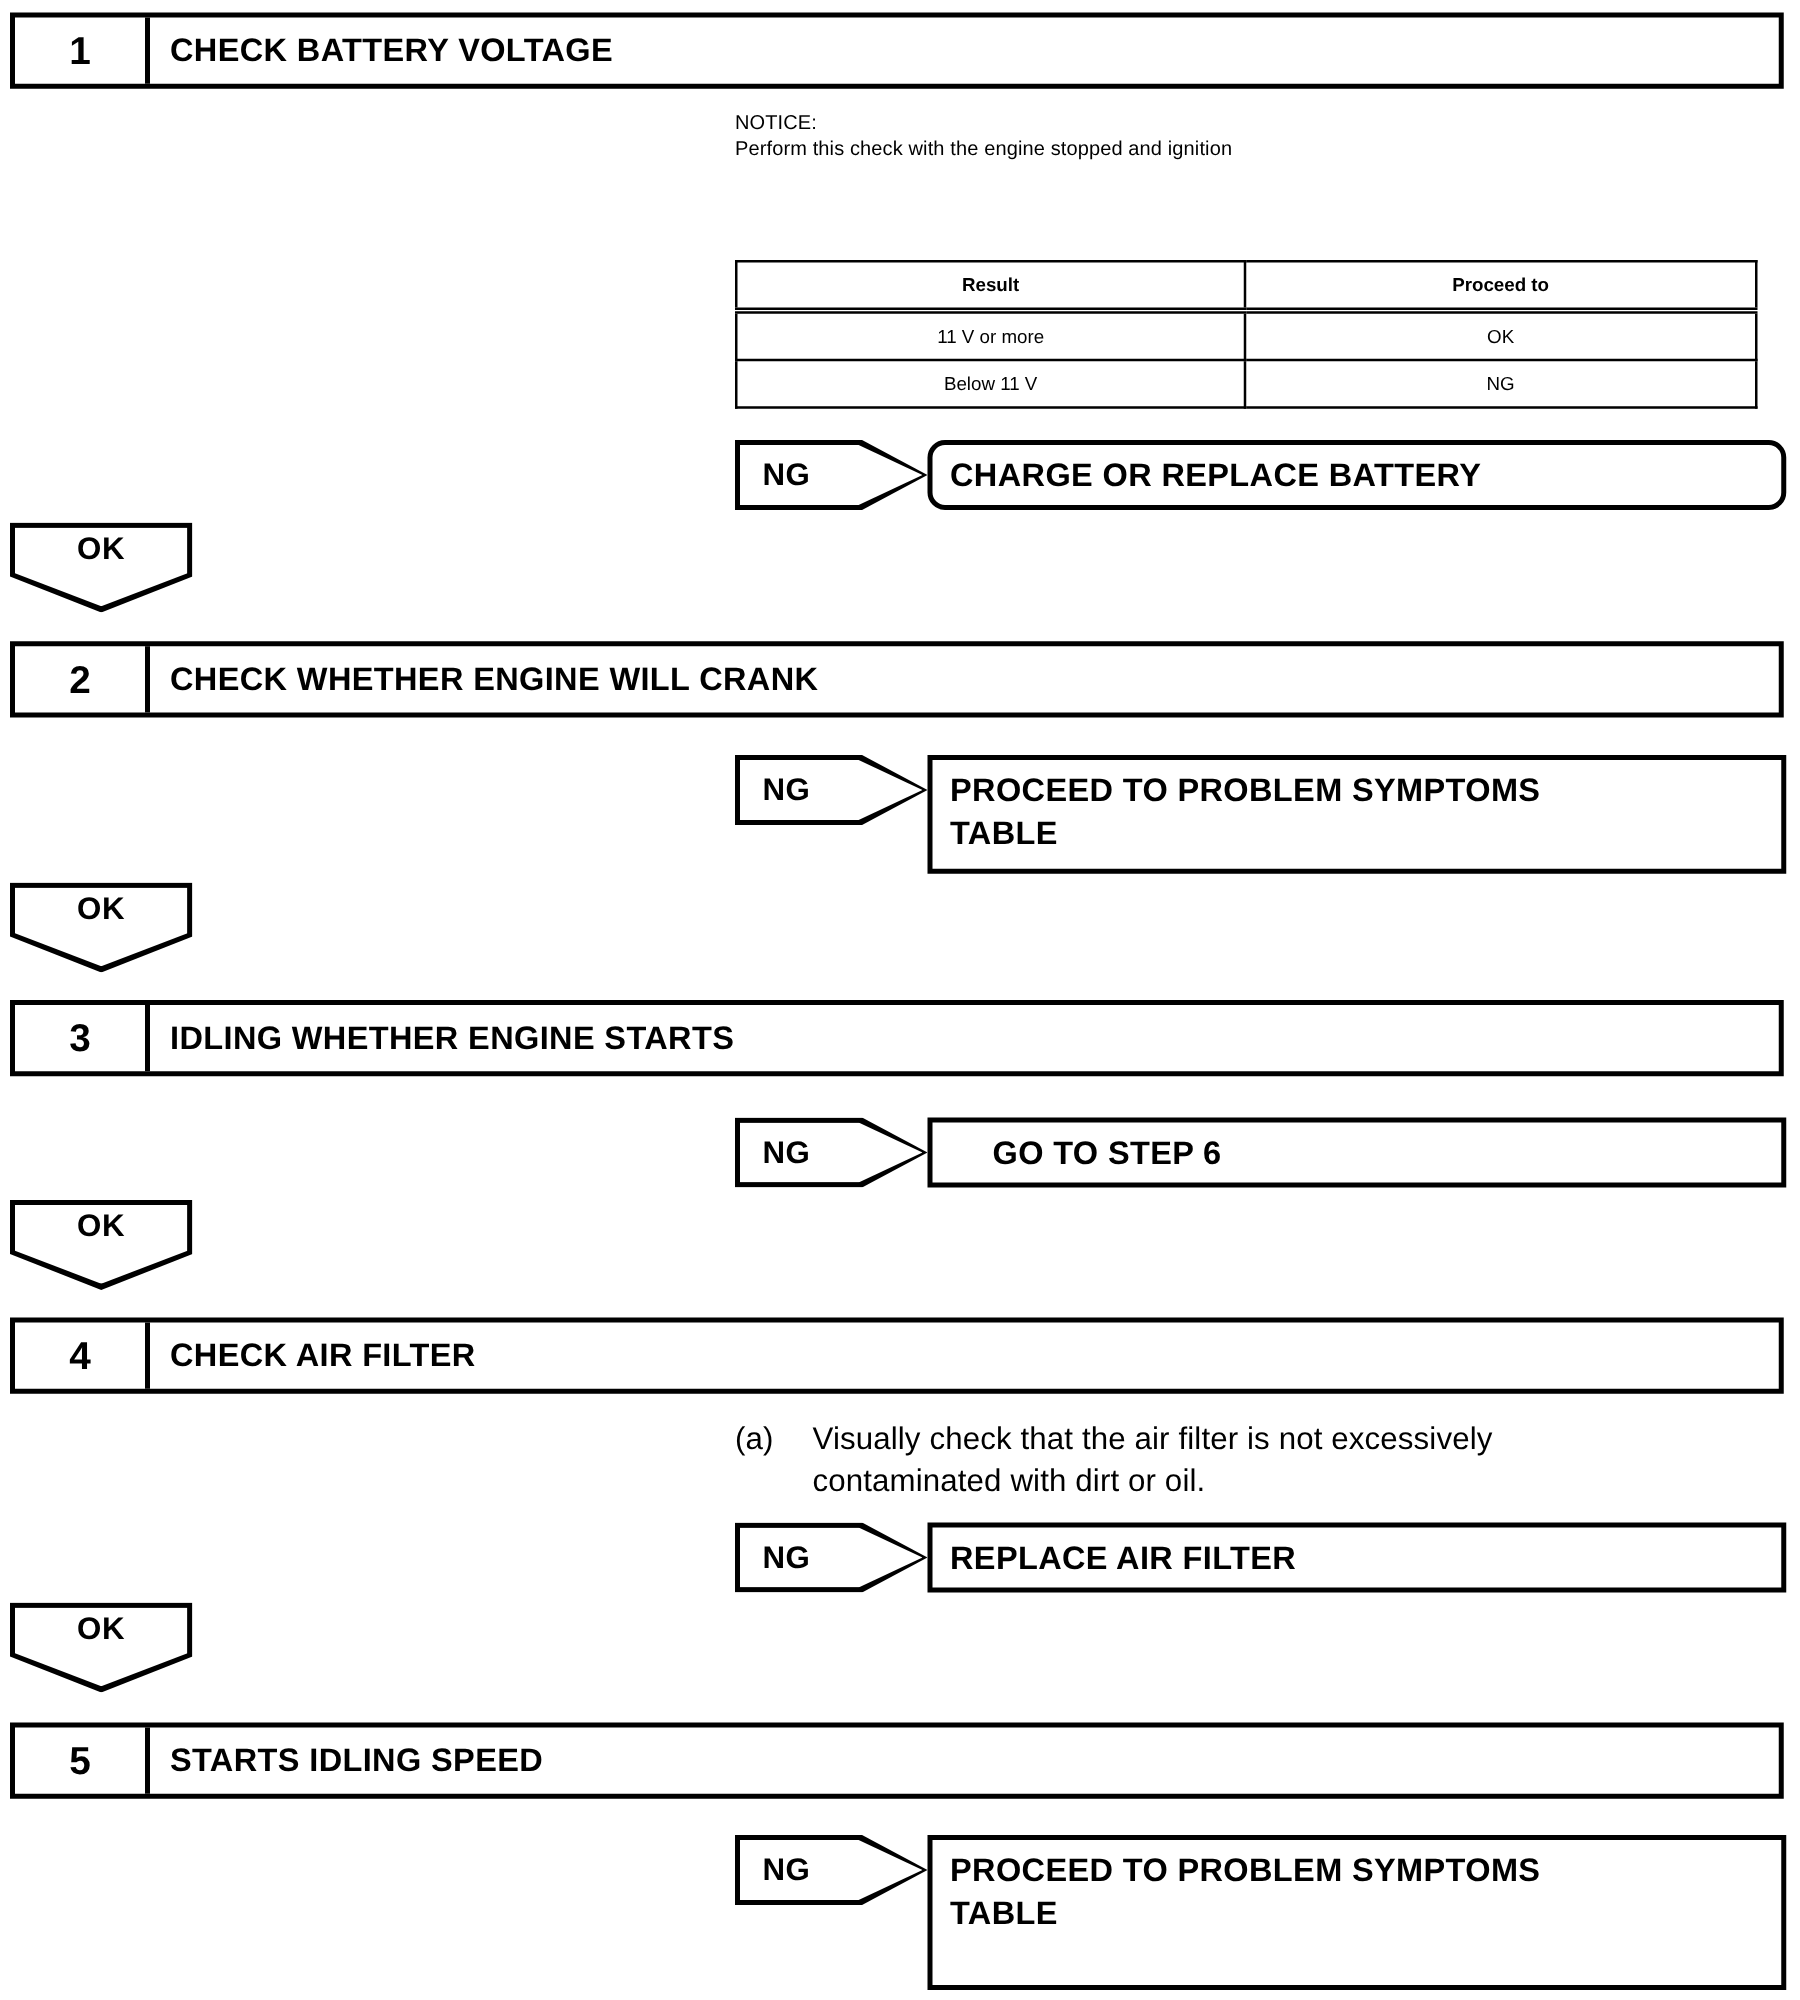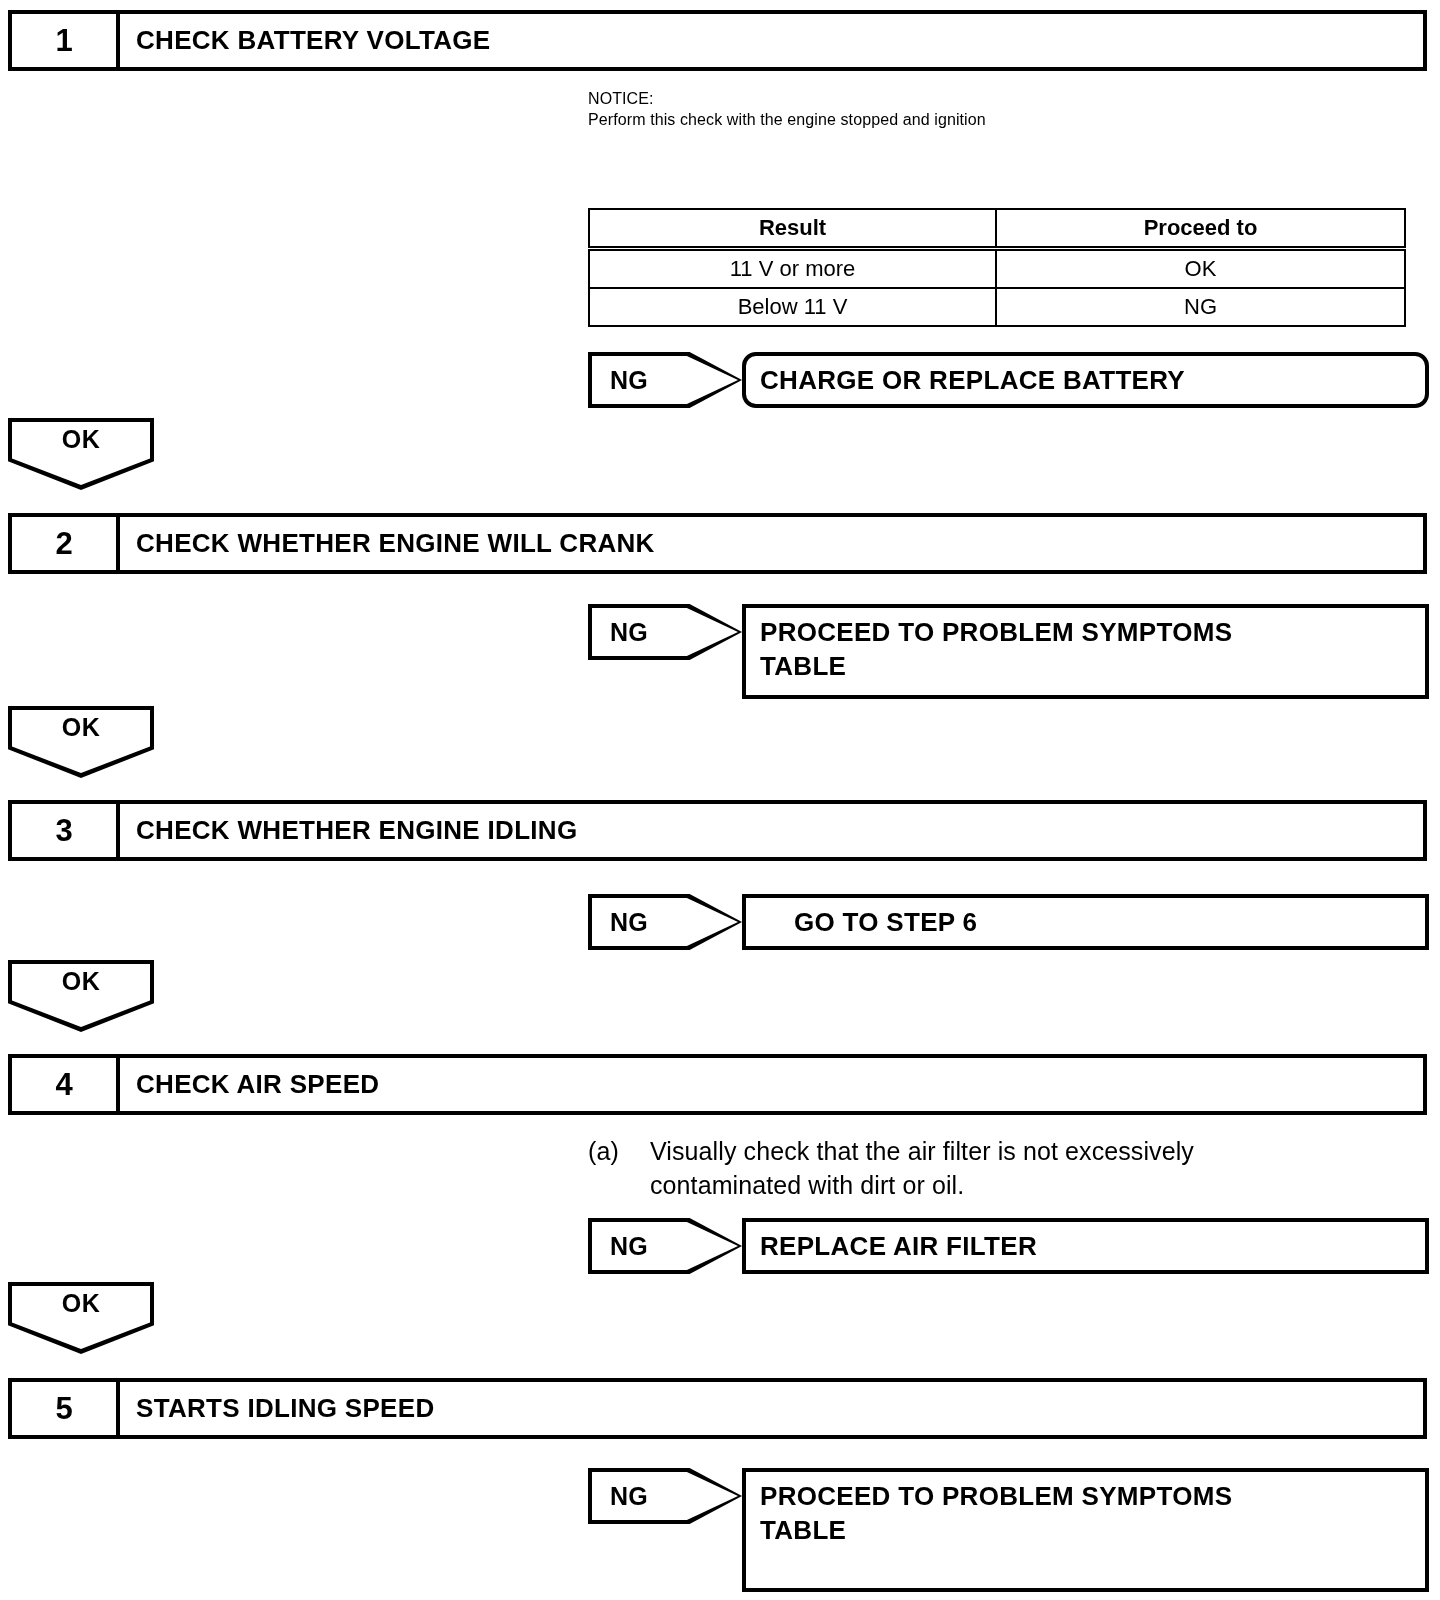--- a/index.html
+++ b/index.html
@@ -63,21 +63,21 @@
   
   .result-table {
     position: absolute;
     border-collapse: collapse;
     background: #fff;
     table-layout: fixed;
   }
   .result-table td, .result-table th {
     border: 2px solid #000;
     text-align: center;
-    font-size: 22px;
+    font-size: 15px;
     font-weight: normal;
     padding: 0;
     height: 36px;
     vertical-align: middle;
   }
   .result-table th {
     font-weight: bold;
     height: 36px;
     border-bottom: 5px double #000;
   }
@@ -238,41 +238,41 @@
       </div>
     </div>
   </div>
 
   <div class="ok-tag" style="left:8px; top:706px;">
     <span>OK</span>
   </div>
 
   <div class="step-bar" style="left:8px; top:800px; width:1419px; height:61px;">
     <div class="step-num">3</div>
-    <div class="step-title">CHECK WHETHER ENGINE IDLING</div>
+    <div class="step-title">IDLING WHETHER ENGINE STARTS</div>
   </div>
 
   <div class="ng-row" style="left:588px; top:894px;">
     <div class="ng-tag">
       <span>NG</span>
     </div>
     <div class="ng-box" style="width:687px; min-height:56px;padding-left:48px;">
       <div>
         <span style="display:block;">GO TO STEP 6</span>
       </div>
     </div>
   </div>
 
   <div class="ok-tag" style="left:8px; top:960px;">
     <span>OK</span>
   </div>
 
   <div class="step-bar" style="left:8px; top:1054px; width:1419px; height:61px;">
     <div class="step-num">4</div>
-    <div class="step-title">CHECK AIR SPEED</div>
+    <div class="step-title">CHECK AIR FILTER</div>
   </div>
 
   <div class="proc" style="left:588px; top:1134px; width:800px;">
     <div class="proc-marker">(a)</div>
     <div class="proc-text">
       <span class="p-line">Visually check that the air filter is not excessively</span>
       <span class="p-line">contaminated with dirt or oil.</span>
     </div>
   </div>
 

